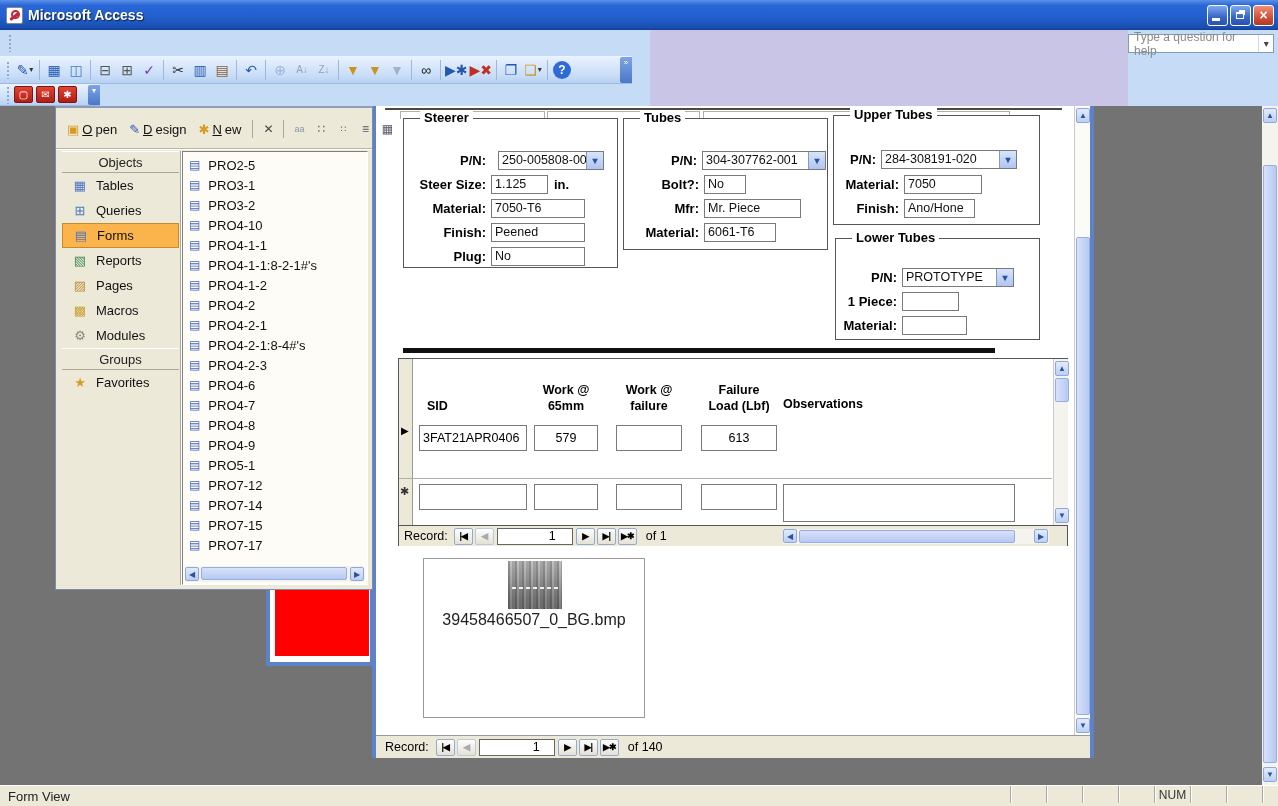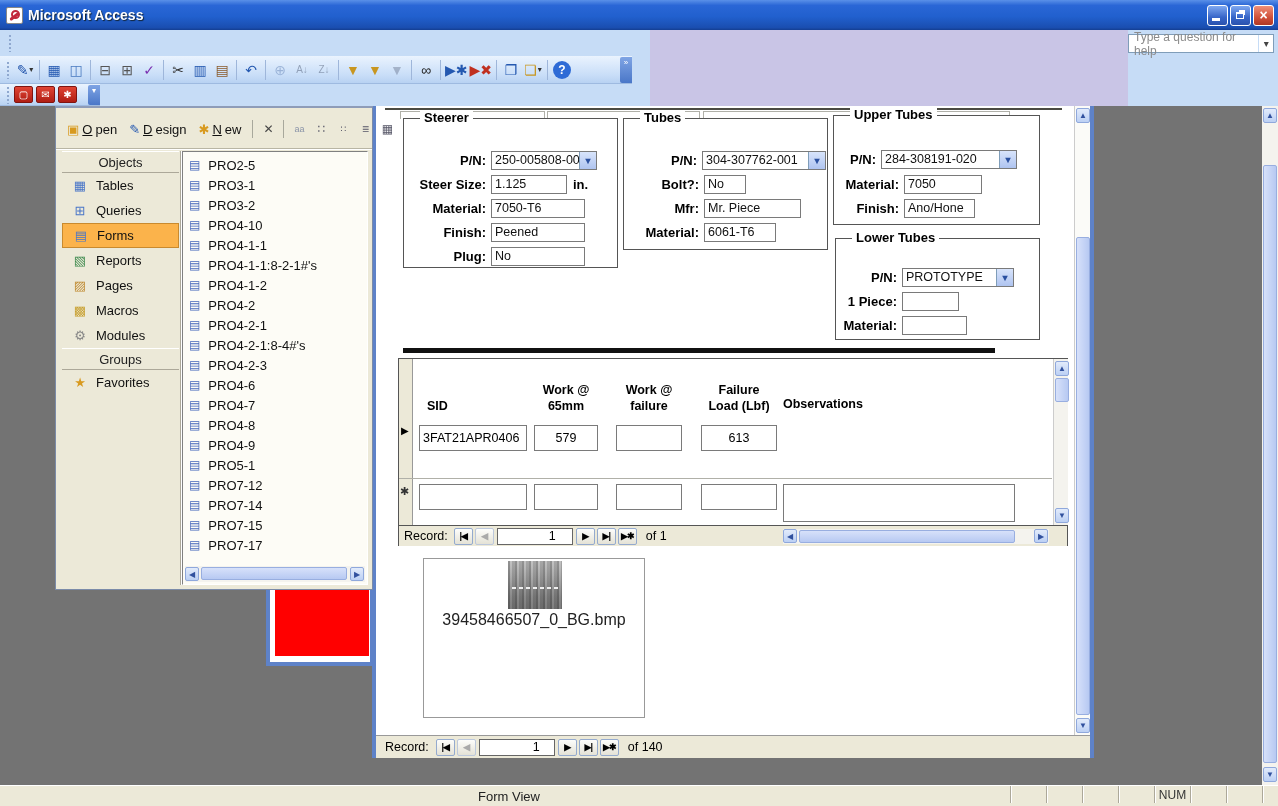--- a/index.html
+++ b/index.html
@@ -150,21 +150,21 @@
 
   
   .red-box { left:266px; top:478px; width:108px; height:82px; border:4px solid #5E82C8; background:#fff; z-index:1; }
   .red-fill { position:absolute; left:5px; top:1px; right:1px; bottom:6px; background:#FF0000; }
 
   
   .mdi-vscroll { left:1262px; top:0; width:16px; height:679px; background:#F4F3EE; }
 
   
   .statusbar { left:0; top:785px; width:1278px; height:21px; background:#ECE9D8; border-top:1px solid #fff;
-    display:flex; align-items:center; font-size:13px; color:#222;text-align:center; }
+    display:flex; align-items:center; font-size:13px; color:#222; }
   .status-left { padding-left:8px; flex:1; }
   .status-panel { height:17px; border-left:1px solid #ACA899; box-shadow:inset 1px 0 0 #fff;
     display:flex; align-items:center; justify-content:center; font-size:12px; color:#333; }
 </style>
 </head>
 <body>
 
 <div class="screen">
 
   <div class="abs titlebar">
@@ -295,28 +295,28 @@
       <div class="cutline"></div>
       <div class="partialbox" style="left:24px; width:145px;"></div>
       <div class="partialbox" style="left:171px; width:153px;"></div>
       <div class="partialbox" style="left:327px; width:153px;"></div>
       <div class="partialbox" style="left:483px; width:151px;"></div>
 
       <div class="groupbox" style="left:27px; top:12px; width:215px; height:150px;">
         <div class="g-label">Steerer</div>
         <div class="frow" style="left:2px; top:31px;">
           <span class="flabel" style="width:85px;">P/N:</span>
-          <span class="finput combo" style="width:106px;">
+          <span class="finput combo" style="width:106px;margin-left:7px;">
             <span>250-005808-00</span>
             <span class="combo-btn">▾</span>
           </span>
         </div>
         <div class="frow" style="left:2px; top:55px;">
           <span class="flabel" style="width:85px;">Steer Size:</span>
-          <span class="finput" style="width:76px;">1.125</span>
+          <span class="finput" style="width:57px;">1.125</span>
           <span class="funit">in.</span>
         </div>
         <div class="frow" style="left:2px; top:79px;">
           <span class="flabel" style="width:85px;">Material:</span>
           <span class="finput" style="width:94px;">7050-T6</span>
         </div>
         <div class="frow" style="left:2px; top:103px;">
           <span class="flabel" style="width:85px;">Finish:</span>
           <span class="finput" style="width:94px;">Peened</span>
         </div>

